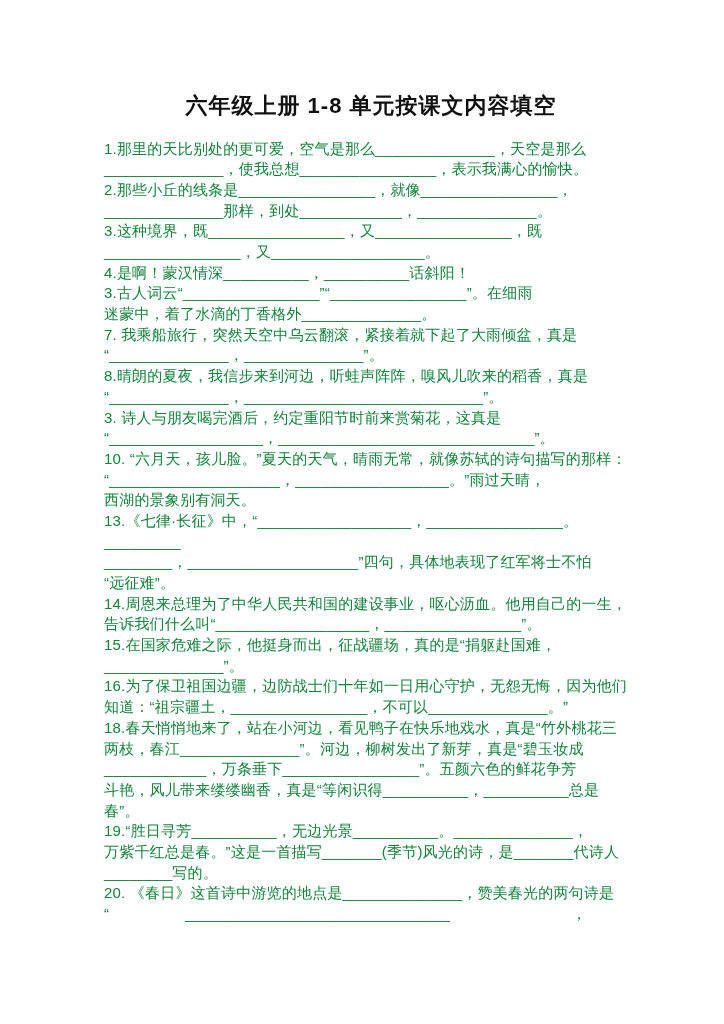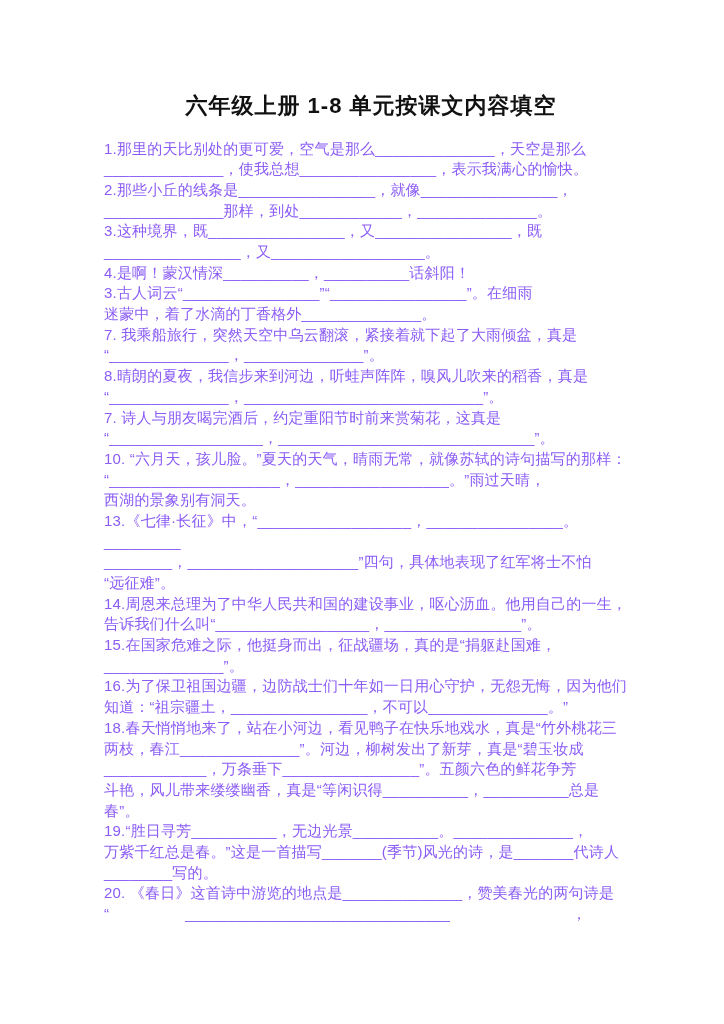--- a/index.html
+++ b/index.html
@@ -32,21 +32,21 @@
     margin: 0 0 18px 0;
     line-height: 1.3;
   }
   .question {
     margin: 0;
     font-size: 15px;
     line-height: 1.38;
     white-space: pre-line;
     letter-spacing: 0.2px;
     word-break: break-all;
-    color: #8b5cf6;
+    color: #15803d;
   }
 </style>
 </head>
 <body>
 
 <div class="page">
   <div class="content">
     <h1 class="title">六年级上册 1-8 单元按课文内容填空</h1>
     <p class="question">1.那里的天比别处的更可爱，空气是那么______________，天空是那么
 ______________，使我总想________________，表示我满心的愉快。</p>
@@ -54,21 +54,21 @@
 ______________那样，到处____________，______________。</p>
     <p class="question">3.这种境界，既________________，又________________，既
 ________________，又__________________。</p>
     <p class="question">4.是啊！蒙汉情深__________，__________话斜阳！</p>
     <p class="question">3.古人词云“________________”“________________”。在细雨
 迷蒙中，着了水滴的丁香格外______________。</p>
     <p class="question">7. 我乘船旅行，突然天空中乌云翻滚，紧接着就下起了大雨倾盆，真是
 “______________，______________”。</p>
     <p class="question">8.晴朗的夏夜，我信步来到河边，听蛙声阵阵，嗅风儿吹来的稻香，真是
 “______________，____________________________”。</p>
-    <p class="question">7. 诗人与朋友喝完酒后，约定重阳节时前来赏菊花，这真是
+    <p class="question">3. 诗人与朋友喝完酒后，约定重阳节时前来赏菊花，这真是
 “__________________，______________________________”。</p>
     <p class="question">10. “六月天，孩儿脸。”夏天的天气，晴雨无常，就像苏轼的诗句描写的那样：
 “____________________，__________________。”雨过天晴，
 西湖的景象别有洞天。</p>
     <p class="question">13.《七律·长征》中，“__________________，________________。
 _________
 ________，____________________”四句，具体地表现了红军将士不怕
 “远征难”。</p>
     <p class="question">14.周恩来总理为了中华人民共和国的建设事业，呕心沥血。他用自己的一生，
 告诉我们什么叫“__________________，________________”。</p>

